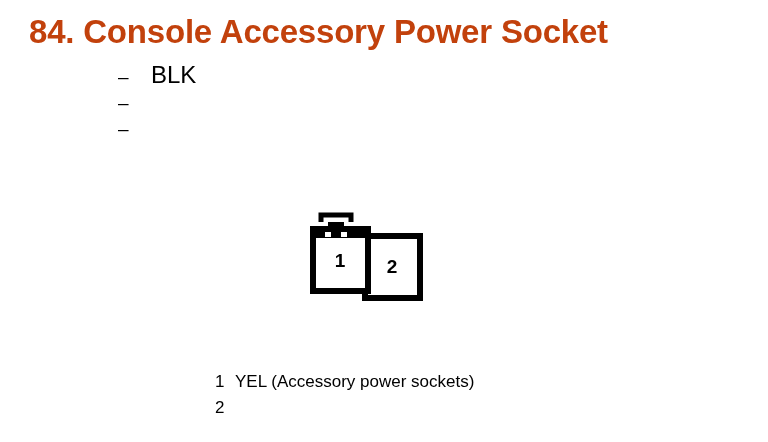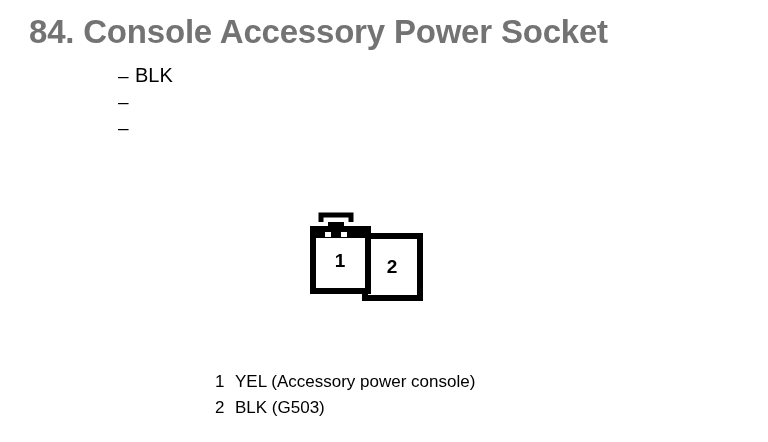--- a/index.html
+++ b/index.html
@@ -28,21 +28,21 @@
   .page-title {
     position: absolute;
     left: 29px;
     top: 12px;
     font-family: "Liberation Sans", sans-serif;
     font-size: 33px;
     font-weight: bold;
     letter-spacing: -0.2px;
     line-height: 40px;
     white-space: nowrap;
-    color: #737373;
+    color: #c2410c;
   }
 
   
   .attr-list {
     position: absolute;
     left: 118px;
     top: 62px;
     width: 520px;
   }
   .attr-row {
@@ -53,22 +53,23 @@
     white-space: nowrap;
     color: #000000;
   }
   .attr-dash {
     width: 17px;
     flex: 0 0 17px;
     font-size: 19px;
     line-height: 26px;
   }
   .attr-text {
-    font-size: 20px;
+    font-size: 24px;
     line-height: 26px;
+    margin-left: 16px;
   }
 
   
   .connector-figure {
     position: absolute;
     left: 295px;
     top: 205px;
     width: 140px;
     height: 105px;
   }
@@ -145,23 +146,22 @@
       <text class="cavity-number" x="45" y="62" text-anchor="middle">1</text>
       <text class="cavity-number" x="97" y="68" text-anchor="middle">2</text>
 
     </svg>
   </div>
 
   <div class="legend">
 
     <div class="legend-row">
       <span class="legend-num">1</span>
-      <span class="legend-desc">YEL (Accessory power console)</span>
+      <span class="legend-desc">YEL (Accessory power sockets)</span>
     </div>
 
     <div class="legend-row">
       <span class="legend-num">2</span>
-      <span class="legend-desc">BLK (G503)</span>
     </div>
 
   </div>
 
 </div>
 
 </body></html>

